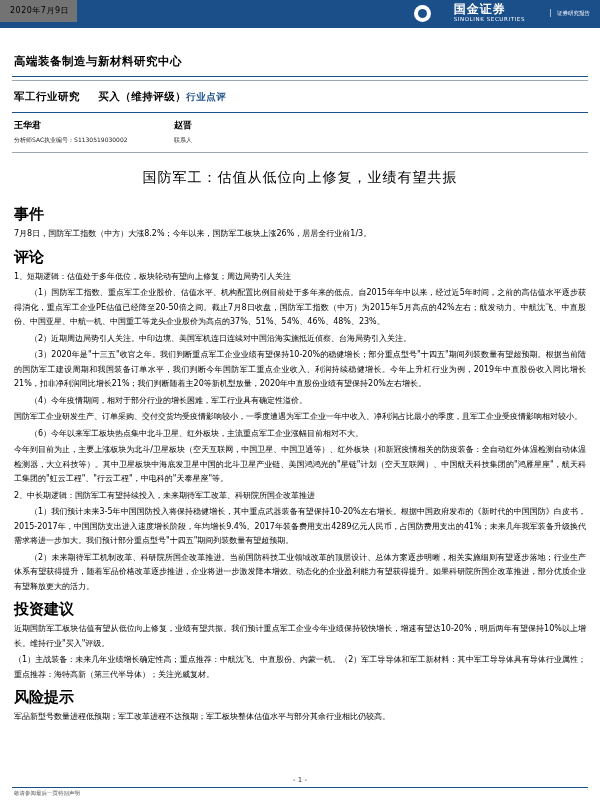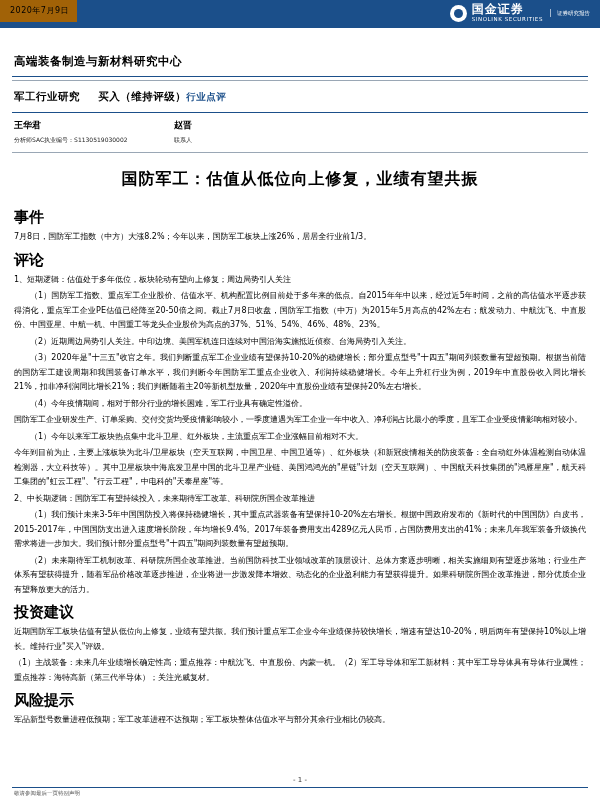--- a/index.html
+++ b/index.html
@@ -25,33 +25,33 @@
   .masthead {
     position: relative;
     height: 28px;
     background: #1b4f8a;
     color: #ffffff;
   }
   .masthead .date {
     position: absolute;
     left: 0;
     top: 0;
-    background: #a16207;
+    background: #737373;
     color: #000000;
     font-size: 8px;
     padding: 5px 8px 6px 10px;
     letter-spacing: 0.5px;
   }
   .logo-wrap {
     position: absolute;
     right: 10px;
     top: 3px;
     display: flex;
     align-items: center;
-    gap: 5px;
+    gap: 23px;
   }
   .logo-mark {
     width: 17px;
     height: 17px;
     border-radius: 50%;
     background: #ffffff;
     position: relative;
   }
   .logo-mark:after {
     content: "";
@@ -137,22 +137,22 @@
     margin-bottom: 4px;
   }
   .analyst .meta {
     font-size: 6px;
     color: #222;
   }
 
   
   .doc-title {
     text-align: center;
-    font-size: 16px;
-    font-weight: bold;
+    font-size: 14px;
+    font-weight: normal;
     letter-spacing: 1px;
     padding: 16px 0 14px 0;
   }
   .sec-head {
     font-size: 15px;
     font-weight: bold;
     padding: 4px 0 3px 2px;
   }
   p.body {
     font-size: 8px;
@@ -245,21 +245,21 @@
     <p class="body">7月8日，国防军工指数（中方）大涨8.2%；今年以来，国防军工板块上涨26%，居居全行业前1/3。</p>
 
     <div class="sec-head">评论</div>
 
     <p class="body">1、短期逻辑：估值处于多年低位，板块轮动有望向上修复；周边局势引人关注</p>
     <p class="body indent tight">（1）国防军工指数、重点军工企业股价、估值水平、机构配置比例目前处于多年来的低点。自2015年年中以来，经过近5年时间，之前的高估值水平逐步获得消化，重点军工企业PE估值已经降至20-50倍之间。截止7月8日收盘，国防军工指数（中万）为2015年5月高点的42%左右；航发动力、中航沈飞、中直股份、中国亚星、中航一机、中国重工等龙头企业股价为高点的37%、51%、54%、46%、48%、23%。</p>
     <p class="body indent tight">（2）近期周边局势引人关注。中印边境、美国军机连日连续对中国沿海实施抵近侦察、台海局势引入关注。</p>
     <p class="body indent tight">（3）2020年是"十三五"收官之年。我们判断重点军工企业业绩有望保持10-20%的稳健增长；部分重点型号"十四五"期间列装数量有望超预期。根据当前陆的国防军工建设周期和我国装备订单水平，我们判断今年国防军工重点企业收入、利润持续稳健增长。今年上升杠行业为例，2019年中直股份收入同比增长21%，扣非净利润同比增长21%；我们判断随着主20等新机型放量，2020年中直股份业绩有望保持20%左右增长。</p>
     <p class="body indent tight">（4）今年疫情期间，相对于部分行业的增长困难，军工行业具有确定性溢价。</p>
     <p class="body tight">国防军工企业研发生产、订单采购、交付交货均受疫情影响较小，一季度遭遇为军工企业一年中收入、净利润占比最小的季度，且军工企业受疫情影响相对较小。</p>
-    <p class="body indent tight">（1）今年以来军工板块热点集中北斗卫星、红外板块，主流重点军工企业涨幅目前相对不大。</p>
+    <p class="body indent tight">（6）今年以来军工板块热点集中北斗卫星、红外板块，主流重点军工企业涨幅目前相对不大。</p>
     <p class="body tight">今年到目前为止，主要上涨板块为北斗/卫星板块（空天互联网，中国卫星、中国卫通等）、红外板块（和新冠疫情相关的防疫装备：全自动红外体温检测自动体温检测器，大立科技等）。其中卫星板块中海底发卫星中国的北斗卫星产业链、美国鸿鸿光的"星链"计划（空天互联网）、中国航天科技集团的"鸿雁星座"，航天科工集团的"虹云工程"、"行云工程"，中电科的"天泰星座"等。</p>
 
     <p class="body">2、中长期逻辑：国防军工有望持续投入，未来期待军工改革、科研院所国企改革推进</p>
     <p class="body indent tight">（1）我们预计未来3-5年中国国防投入将保持稳健增长，其中重点武器装备有望保持10-20%左右增长。根据中国政府发布的《新时代的中国国防》白皮书，2015-2017年，中国国防支出进入速度增长阶段，年均增长9.4%。2017年装备费用支出4289亿元人民币，占国防费用支出的41%；未来几年我军装备升级换代需求将进一步加大。我们预计部分重点型号"十四五"期间列装数量有望超预期。</p>
     <p class="body indent tight">（2）未来期待军工机制改革、科研院所国企改革推进。当前国防科技工业领域改革的顶层设计、总体方案逐步明晰，相关实施细则有望逐步落地；行业生产体系有望获得提升，随着军品价格改革逐步推进，企业将进一步激发降本增效、动态化的企业盈利能力有望获得提升。如果科研院所国企改革推进，部分优质企业有望释放更大的活力。</p>
 
     <div class="sec-head">投资建议</div>
     <p class="body tight">近期国防军工板块估值有望从低位向上修复，业绩有望共振。我们预计重点军工企业今年业绩保持较快增长，增速有望达10-20%，明后两年有望保持10%以上增长。维持行业"买入"评级。</p>
 
     <p class="body tight">（1）主战装备：未来几年业绩增长确定性高；重点推荐：中航沈飞、中直股份、内蒙一机。（2）军工导导体和军工新材料：其中军工导导体具有导体行业属性；重点推荐：海特高新（第三代半导体）；关注光威复材。</p>

